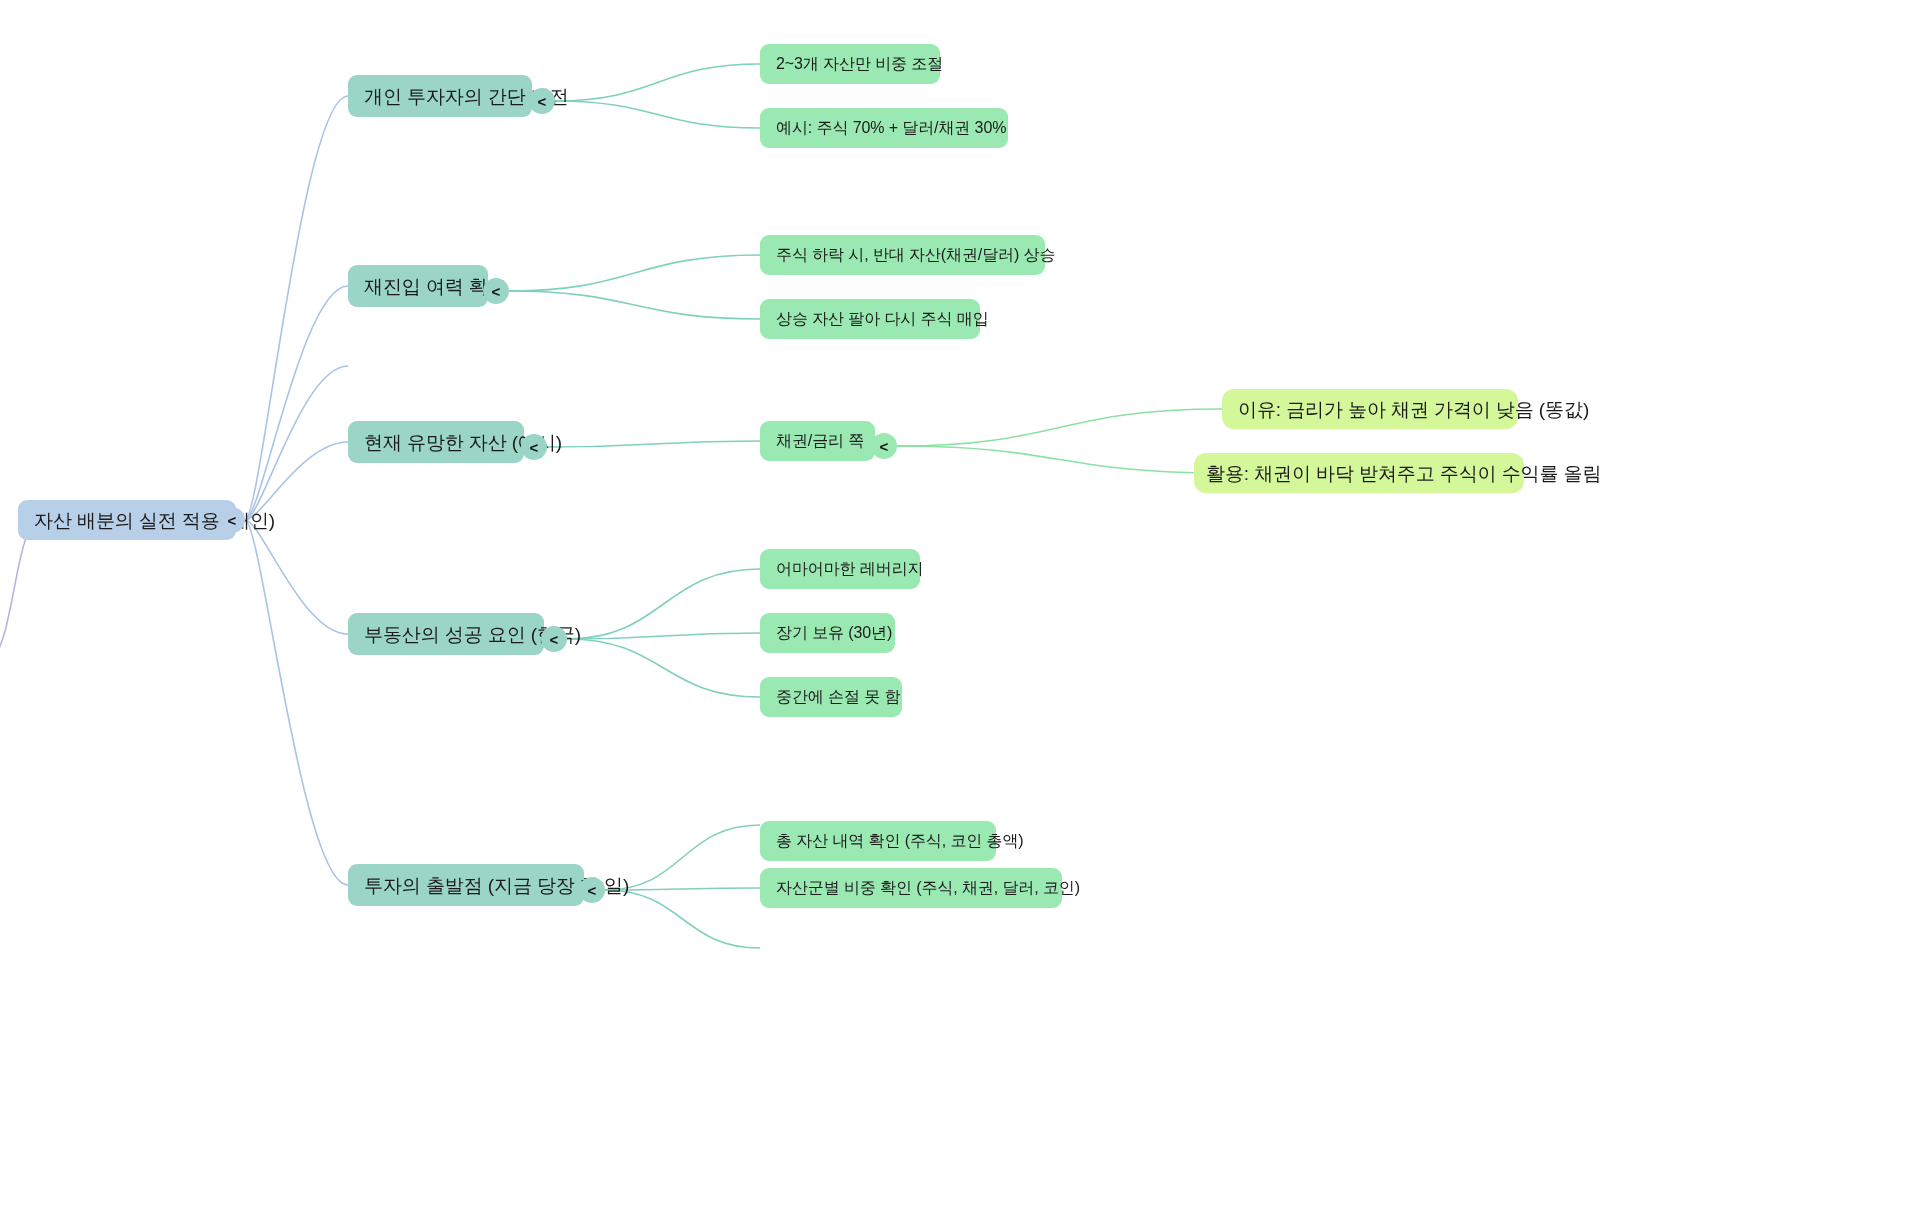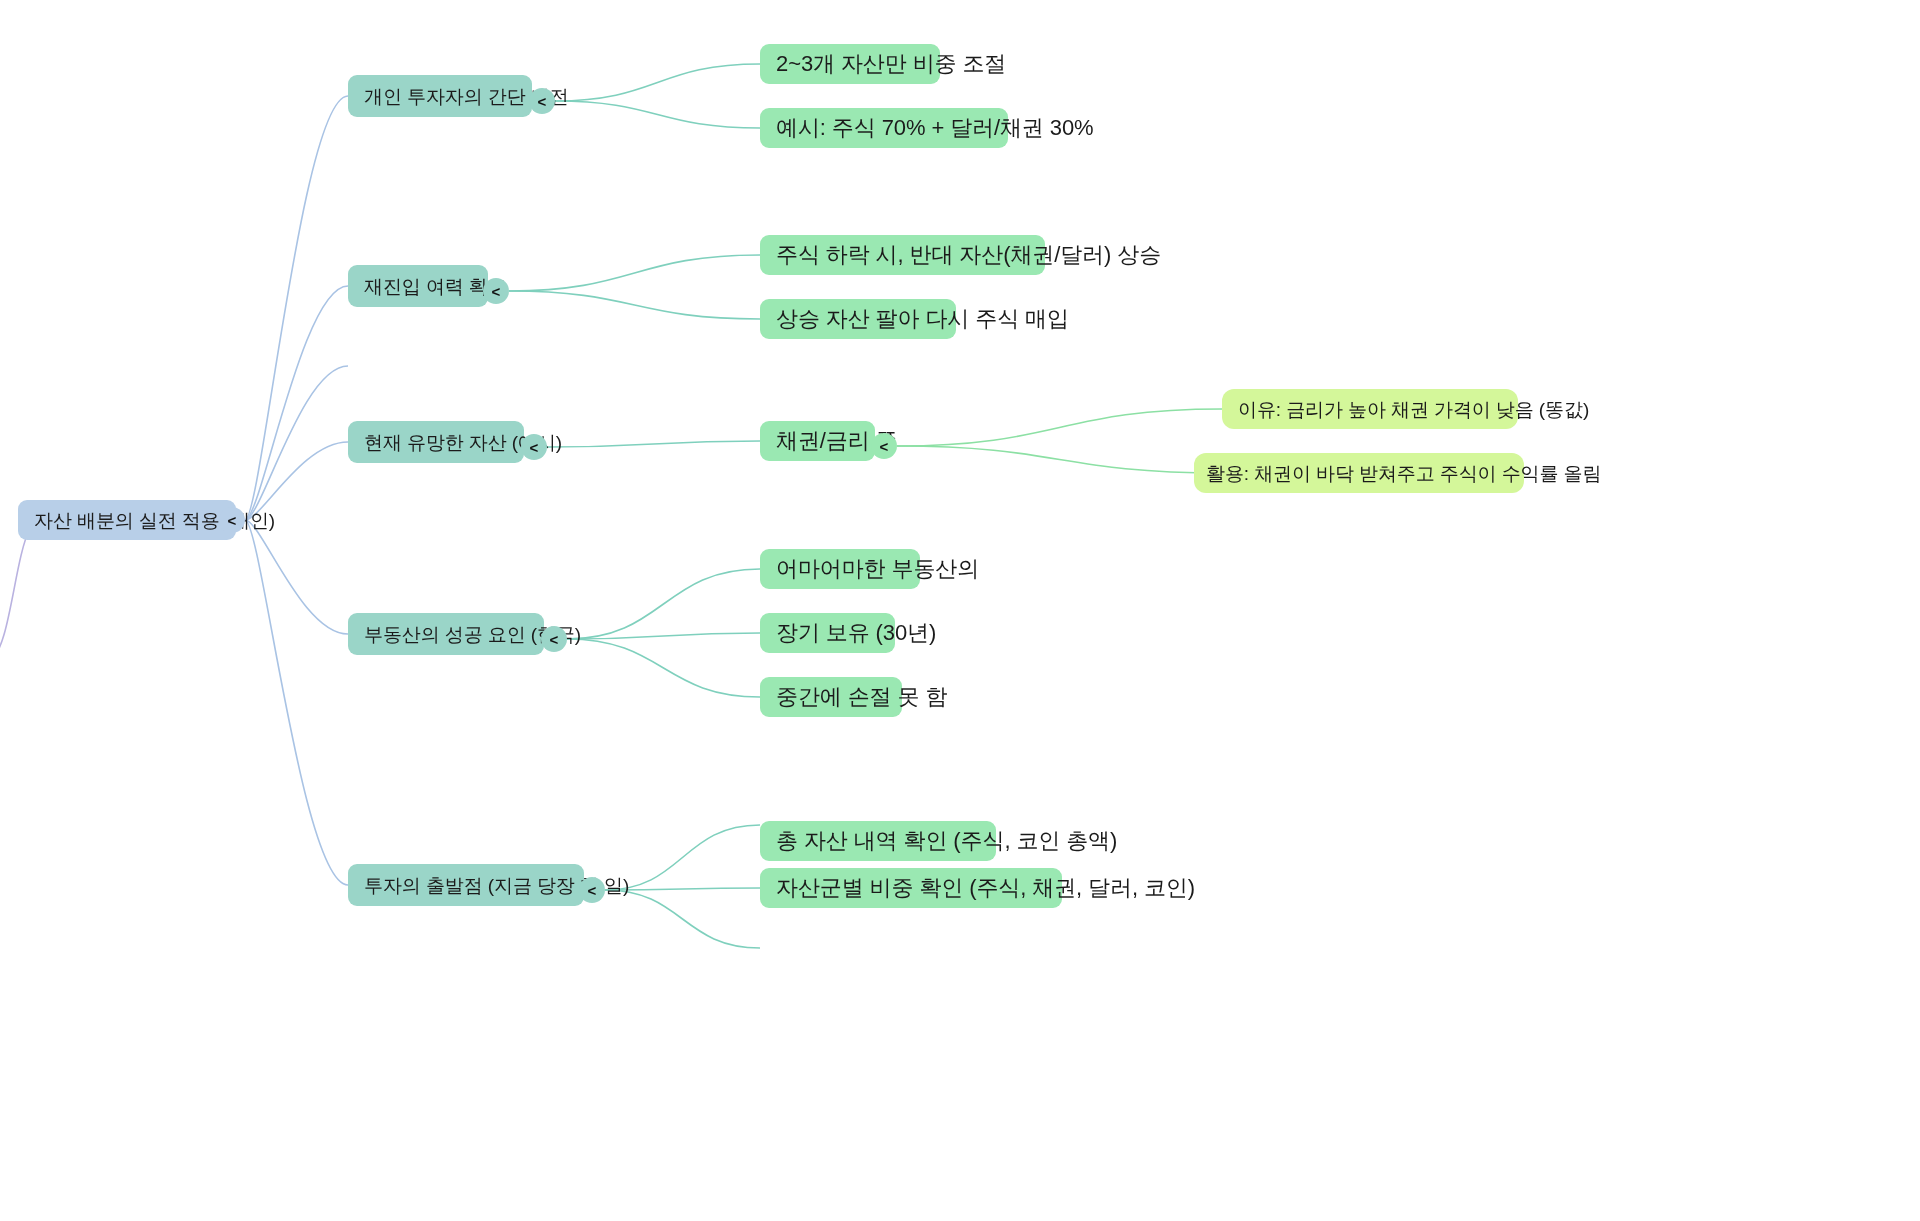--- a/index.html
+++ b/index.html
@@ -44,21 +44,21 @@
     font-size: 19px;
     height: 40px;
   }
   .node.branch {
     background: #9ad5c8;
     font-size: 19px;
     height: 42px;
   }
   .node.leaf {
     background: #9ae8b2;
-    font-size: 22px;
+    font-size: 16px;
     height: 40px;
   }
   .node.leaf2 {
     background: #d4f79a;
     font-size: 19px;
     height: 40px;
     border-radius: 12px;
   }
   .toggle {
     position: absolute;
@@ -124,21 +124,21 @@
     </div>
     <div class="node branch" style="left: 348px; top: 265px; width: 140px;">
       <span>재진입 여력 확보</span>
     </div>
     <div class="toggle t-branch" style="left: 483px; top: 278px;">
       <span>&lt;</span>
     </div>
     <div class="node leaf" style="left: 760px; top: 235px; width: 285px;">
       <span>주식 하락 시, 반대 자산(채권/달러) 상승</span>
     </div>
-    <div class="node leaf" style="left: 760px; top: 299px; width: 196px;">
+    <div class="node leaf" style="left: 760px; top: 299px; width: 220px;">
       <span>상승 자산 팔아 다시 주식 매입</span>
     </div>
     <div class="node branch" style="left: 348px; top: 421px; width: 176px;">
       <span>현재 유망한 자산 (예시)</span>
     </div>
     <div class="toggle t-branch" style="left: 521px; top: 434px;">
       <span>&lt;</span>
     </div>
     <div class="node leaf" style="left: 760px; top: 421px; width: 115px;">
       <span>채권/금리 쪽</span>
@@ -152,21 +152,21 @@
     <div class="node leaf2" style="left: 1194px; top: 453px; width: 330px; padding-left: 12px;">
       <span>활용: 채권이 바닥 받쳐주고 주식이 수익률 올림</span>
     </div>
     <div class="node branch" style="left: 348px; top: 613px; width: 196px;">
       <span>부동산의 성공 요인 (한국)</span>
     </div>
     <div class="toggle t-branch" style="left: 541px; top: 626px;">
       <span>&lt;</span>
     </div>
     <div class="node leaf" style="left: 760px; top: 549px; width: 160px;">
-      <span>어마어마한 부동산의</span>
+      <span>어마어마한 레버리지</span>
     </div>
     <div class="node leaf" style="left: 760px; top: 613px; width: 135px;">
       <span>장기 보유 (30년)</span>
     </div>
     <div class="node leaf" style="left: 760px; top: 677px; width: 142px;">
       <span>중간에 손절 못 함</span>
     </div>
     <div class="node branch" style="left: 348px; top: 864px; width: 236px;">
       <span>투자의 출발점 (지금 당장 할 일)</span>
     </div>

